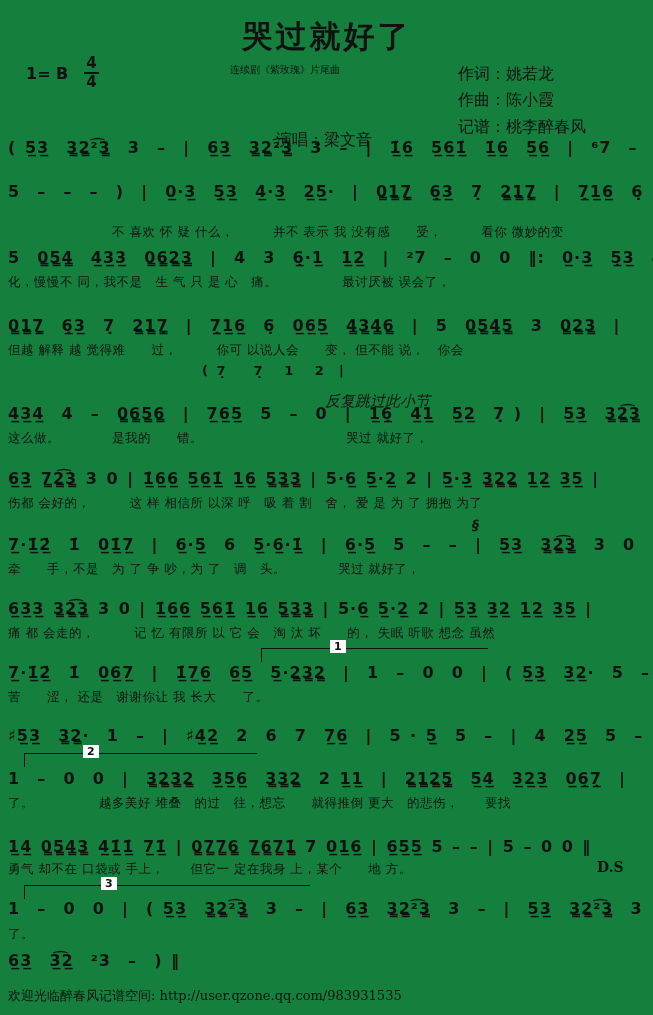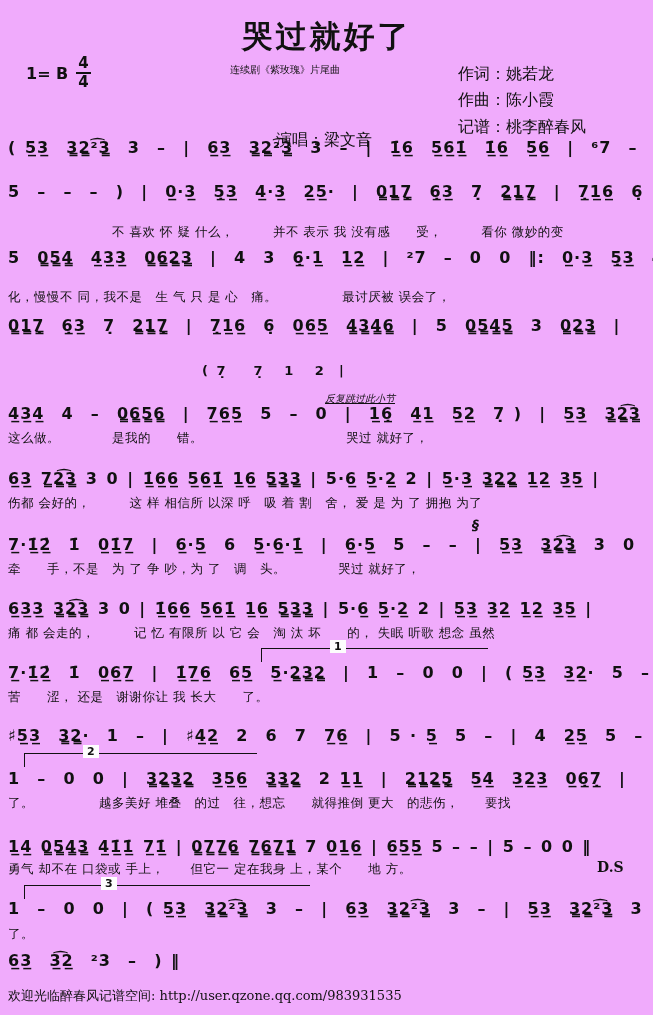--- a/index.html
+++ b/index.html
@@ -1,34 +1,34 @@
 <!DOCTYPE html>
 <html><head>
 <meta charset="utf-8">
 <style>
   * { margin:0; padding:0; box-sizing:border-box; }
   html,body { background:#fff; }
   .page {
     position:relative;
     width:653px; height:1015px;
-    background:#f0abfc;
+    background:#15803d;
     overflow:hidden;
     font-family:"DejaVu Sans", sans-serif;
     color:#111;
   }
   .title {
     position:absolute; top:16px; left:0; right:0;
     text-align:center;
     font-family:"DejaVu Serif", serif;
     font-size:31px; font-weight:bold; letter-spacing:3px;
   }
   .keybox {
     position:absolute; top:56px; left:26px;
     font-size:16px; font-weight:bold;
-    display:flex; align-items:center; gap:8px;
+    display:flex; align-items:center; gap:16px;
   }
   .meter { display:inline-flex; flex-direction:column; align-items:center; line-height:1; font-size:15px; }
   .meter .mt { border-bottom:2px solid #111; padding:0 2px 1px; }
   .meter .mb { padding-top:1px; }
   .subtitle {
     position:absolute; top:63px; left:230px;
     font-family:"DejaVu Serif", serif; font-size:10px;
   }
   .singer {
     position:absolute; top:90px; left:276px;
@@ -45,21 +45,21 @@
   }
   .ly {
     position:absolute; left:8px;
     font-family:"DejaVu Serif", serif;
     font-size:12.5px; white-space:pre; letter-spacing:0.5px;
   }
   .small-notes {
     position:absolute; font-size:13px; font-weight:bold; white-space:pre; letter-spacing:2px;
   }
   .annotation {
-    position:absolute; font-family:"DejaVu Serif", serif; font-size:10px; font-style:italic;text-decoration:underline;
+    position:absolute; font-family:"DejaVu Serif", serif; font-size:15px; font-style:italic;
   }
   .volta {
     position:absolute; height:14px;
     border-top:1.5px solid #111; border-left:1.5px solid #111;
   }
   .volta .vlabel {
     position:absolute; top:-9px; font-size:11px; font-weight:bold;
     background:#fdfdfd; padding:0 4px;
   }
   .segno { position:absolute; font-size:14px; font-weight:bold; transform:skewX(-8deg); }
@@ -92,23 +92,24 @@
     <div>作曲：陈小霞</div>
     <div>记谱：桃李醉春风</div>
   </div>
 
   <div class="n" style="top:138px">( 5̲3̲  3̳2̳²͡3̳  3  –  |  6̲3̲  3̳2̳²͡3̳  3  –  |  1̲̇6̲  5̲6̲1̲̇  1̲̇6̲  5̲6̲  |  ⁶7  –  –  6  |</div>
 
   <div class="n" style="top:182px">5  –  –  –  )  |  0̲·3̲  5̲̣3̲  4̲·3̲  2̲5̲·  |  0̳1̳7̳̣  6̲̣3̲  7̣  2̳1̳7̳̣  |  7̲̣1̲6̲  6̣  0̲6̲5̲  4̳3̳4̳6̳  |</div>
   <div class="ly" style="top:224px">　　　　　　　　不 喜欢 怀 疑 什么，　　　并不 表示 我 没有感　　受，　　　看你 微妙的变</div>
 
   <div class="n" style="top:248px">5  0̳5̳4̳  4̲3̲3̲  0̳6̳2̳3̳  |  4  3  6̲̣·1̲  1̲2̲  |  ²7  –  0  0  ‖:  0̲·3̲  5̲̣3̲  4̲·3̲  2̲5̲·  |</div>
-  <div class="ly" style="top:289px">化，慢慢不 同，我不是　生 气 只 是 心　痛。　　　　　最讨厌被 误会了，</div>
+  <div class="ly" style="top:274px">化，慢慢不 同，我不是　生 气 只 是 心　痛。　　　　　最讨厌被 误会了，</div>
 
   <div class="n" style="top:316px">0̳1̳7̳̣  6̲̣3̲  7̣  2̳1̳7̳̣  |  7̲̣1̲6̲  6̣  0̲6̲5̲  4̳3̳4̳6̳  |  5  0̳5̳4̳5̳  3  0̳2̳3̳  |</div>
+  <div class="ly" style="top:342px">但越 解释 越 觉得难　　过，　　　你可 以说人会　　变， 但不能 说，　你会</div>
 
   <div class="small-notes" style="top:363px; left:202px">( 7̣    7̣   1   2  |</div>
   <div class="annotation" style="top:392px; left:325px">反复跳过此小节</div>
 
   <div class="n" style="top:404px">4̲3̲4̲  4  –  0̳6̳5̳6̳  |  7̲6̲5̲  5  –  0  |  1̲6̲̣  4̲1̲  5̲2̲  7̣ )  |  5̲3̲  3̳2̳͡3̳  3  0  |</div>
   <div class="ly" style="top:430px">这么做。　　　　是我的　　错。　　　　　　　　　　　哭过 就好了，</div>
 
   <div class="n" style="top:469px">6̲3̲ 7̳2̳͡3̳ 3 0 | 1̲̇6̲6̲ 5̲6̲1̲̇ 1̲6̲ 5̳3̳3̳ | 5·6̲ 5̲·2̲ 2 | 5̲·3̲ 3̳2̳2̳ 1̲2̲ 3̲5̲ |</div>
   <div class="ly" style="top:495px">伤都 会好的，　　　这 样 相信所 以深 呼　吸 着 割　舍， 爱 是 为 了 拥抱 为了</div>
 

